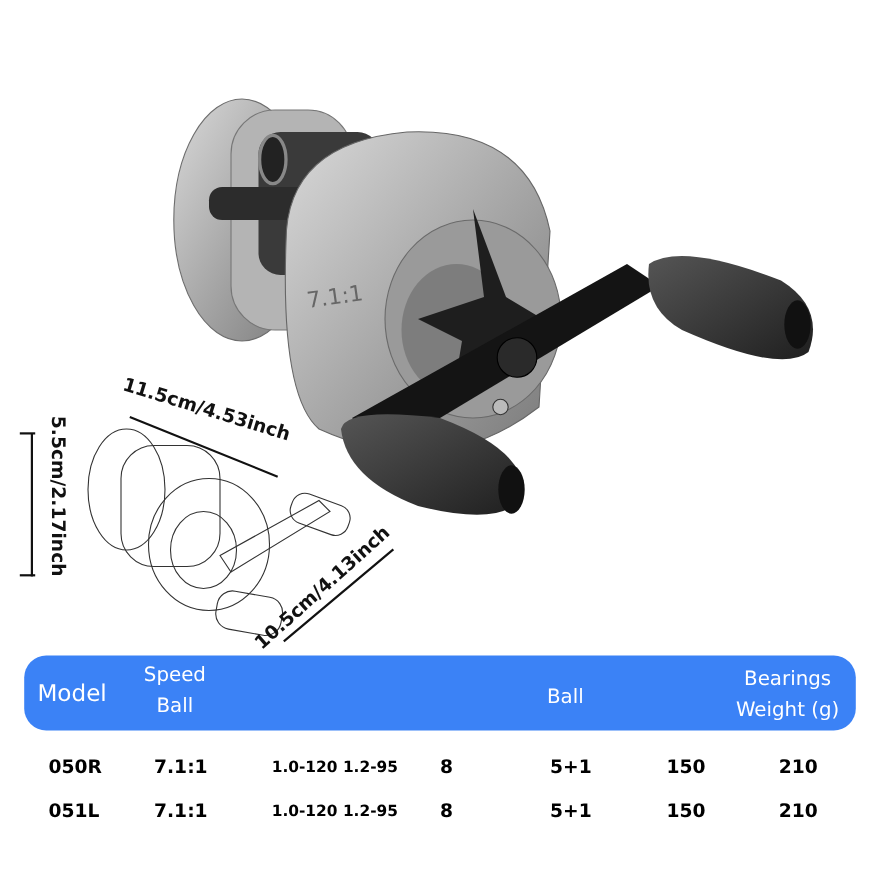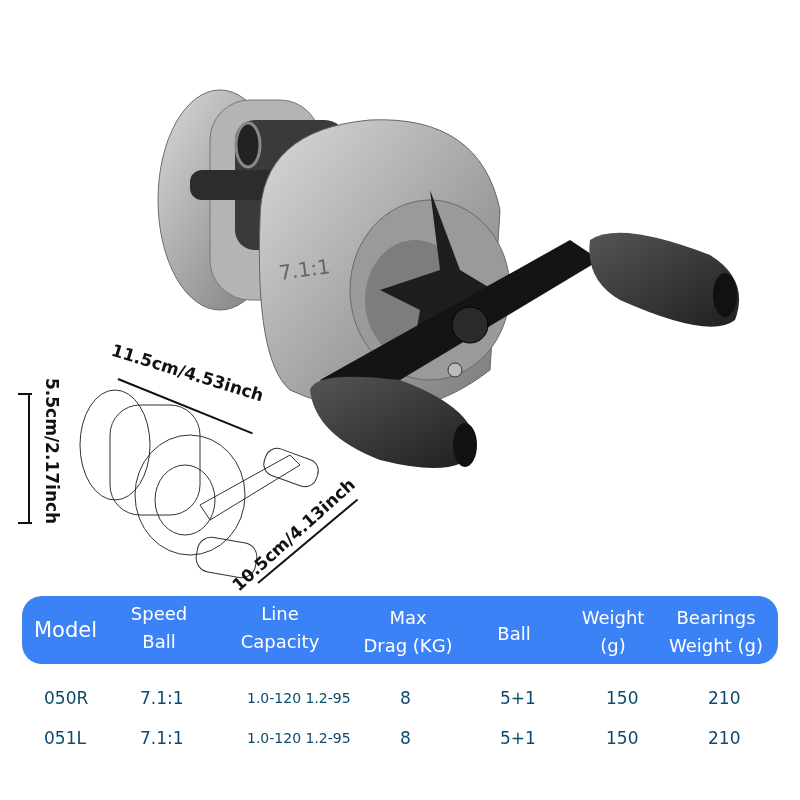--- a/index.html
+++ b/index.html
@@ -5,21 +5,21 @@
   html, body { margin:0; padding:0; background:#ffffff; }
   body { width:800px; height:800px; position:relative; overflow:hidden; font-family:"Liberation Sans", sans-serif; }
   .abs { position:absolute; }
   
   .dim-text { position:absolute; font-family:"DejaVu Sans", sans-serif; font-weight:bold; color:#111; font-size:17px; white-space:nowrap; transform-origin:left top; }
   .dim-line { position:absolute; background:#111; }
   
   .spec-header { position:absolute; left:22px; top:596px; width:756px; height:68px; background:#3b82f6; border-radius:20px; display:flex; align-items:center; color:#fff; }
   .hcell { font-family:"DejaVu Sans", sans-serif; font-size:18px; line-height:28px; text-align:center; position:absolute; white-space:nowrap; }
   .row { position:absolute; left:22px; width:756px; height:30px; }
-  .cell { position:absolute; font-family:"DejaVu Sans", sans-serif; font-size:17px; color:#0c4a6e; white-space:nowrap; }
+  .cell { position:absolute; font-family:"DejaVu Sans", sans-serif; font-size:17px; color:#000000; white-space:nowrap;font-weight:bold; }
   .cell.small { font-size:14px;margin-left:19px; }
 </style>
 </head>
 <body>
 
 <div class="abs" style="left:150px;top:40px;width:600px;height:460px;">
   <svg width="600" height="460" viewBox="0 0 600 460">
     <defs>
       <linearGradient id="silver" x1="0" y1="0" x2="1" y2="1">
         <stop offset="0" stop-color="#d9d9d9"></stop>
@@ -82,34 +82,22 @@
 
 <div class="dim-text" style="left:228px;top:580px;transform:rotate(-42deg);">10.5cm/4.13inch</div>
 <div class="dim-line" style="left:258px;top:582px;width:130px;height:2px;transform:rotate(-40deg);transform-origin:left center;"></div>
 
 <div class="spec-header">
   <div class="hcell" style="left:12px;top:20px;font-size:21px;"><span>Model</span></div>
   <div class="hcell" style="left:102px;top:4px;width:70px;">
       <div>Speed</div>
       <div>Ball</div>
     </div>
-  <div class="hcell" style="left:208px;top:4px;width:100px;">
-      <div>Line</div>
-      <div>Capacity</div>
-    </div>
-  <div class="hcell" style="left:334px;top:8px;width:104px;">
-      <div>Max</div>
-      <div>Drag (KG)</div>
-    </div>
   <div class="hcell" style="left:444px;top:8px;width:96px;margin-top:16px;">
       <div>Ball</div>
-    </div>
-  <div class="hcell" style="left:552px;top:8px;width:78px;">
-      <div>Weight</div>
-      <div>(g)</div>
     </div>
   <div class="hcell" style="left:638px;top:8px;width:112px;">
       <div>Bearings</div>
       <div>Weight (g)</div>
     </div>
 </div>
 
 <div class="row" style="top:688px;">
   <span class="cell" style="left:22px;">050R</span>
   <span class="cell" style="left:118px;">7.1:1</span>

